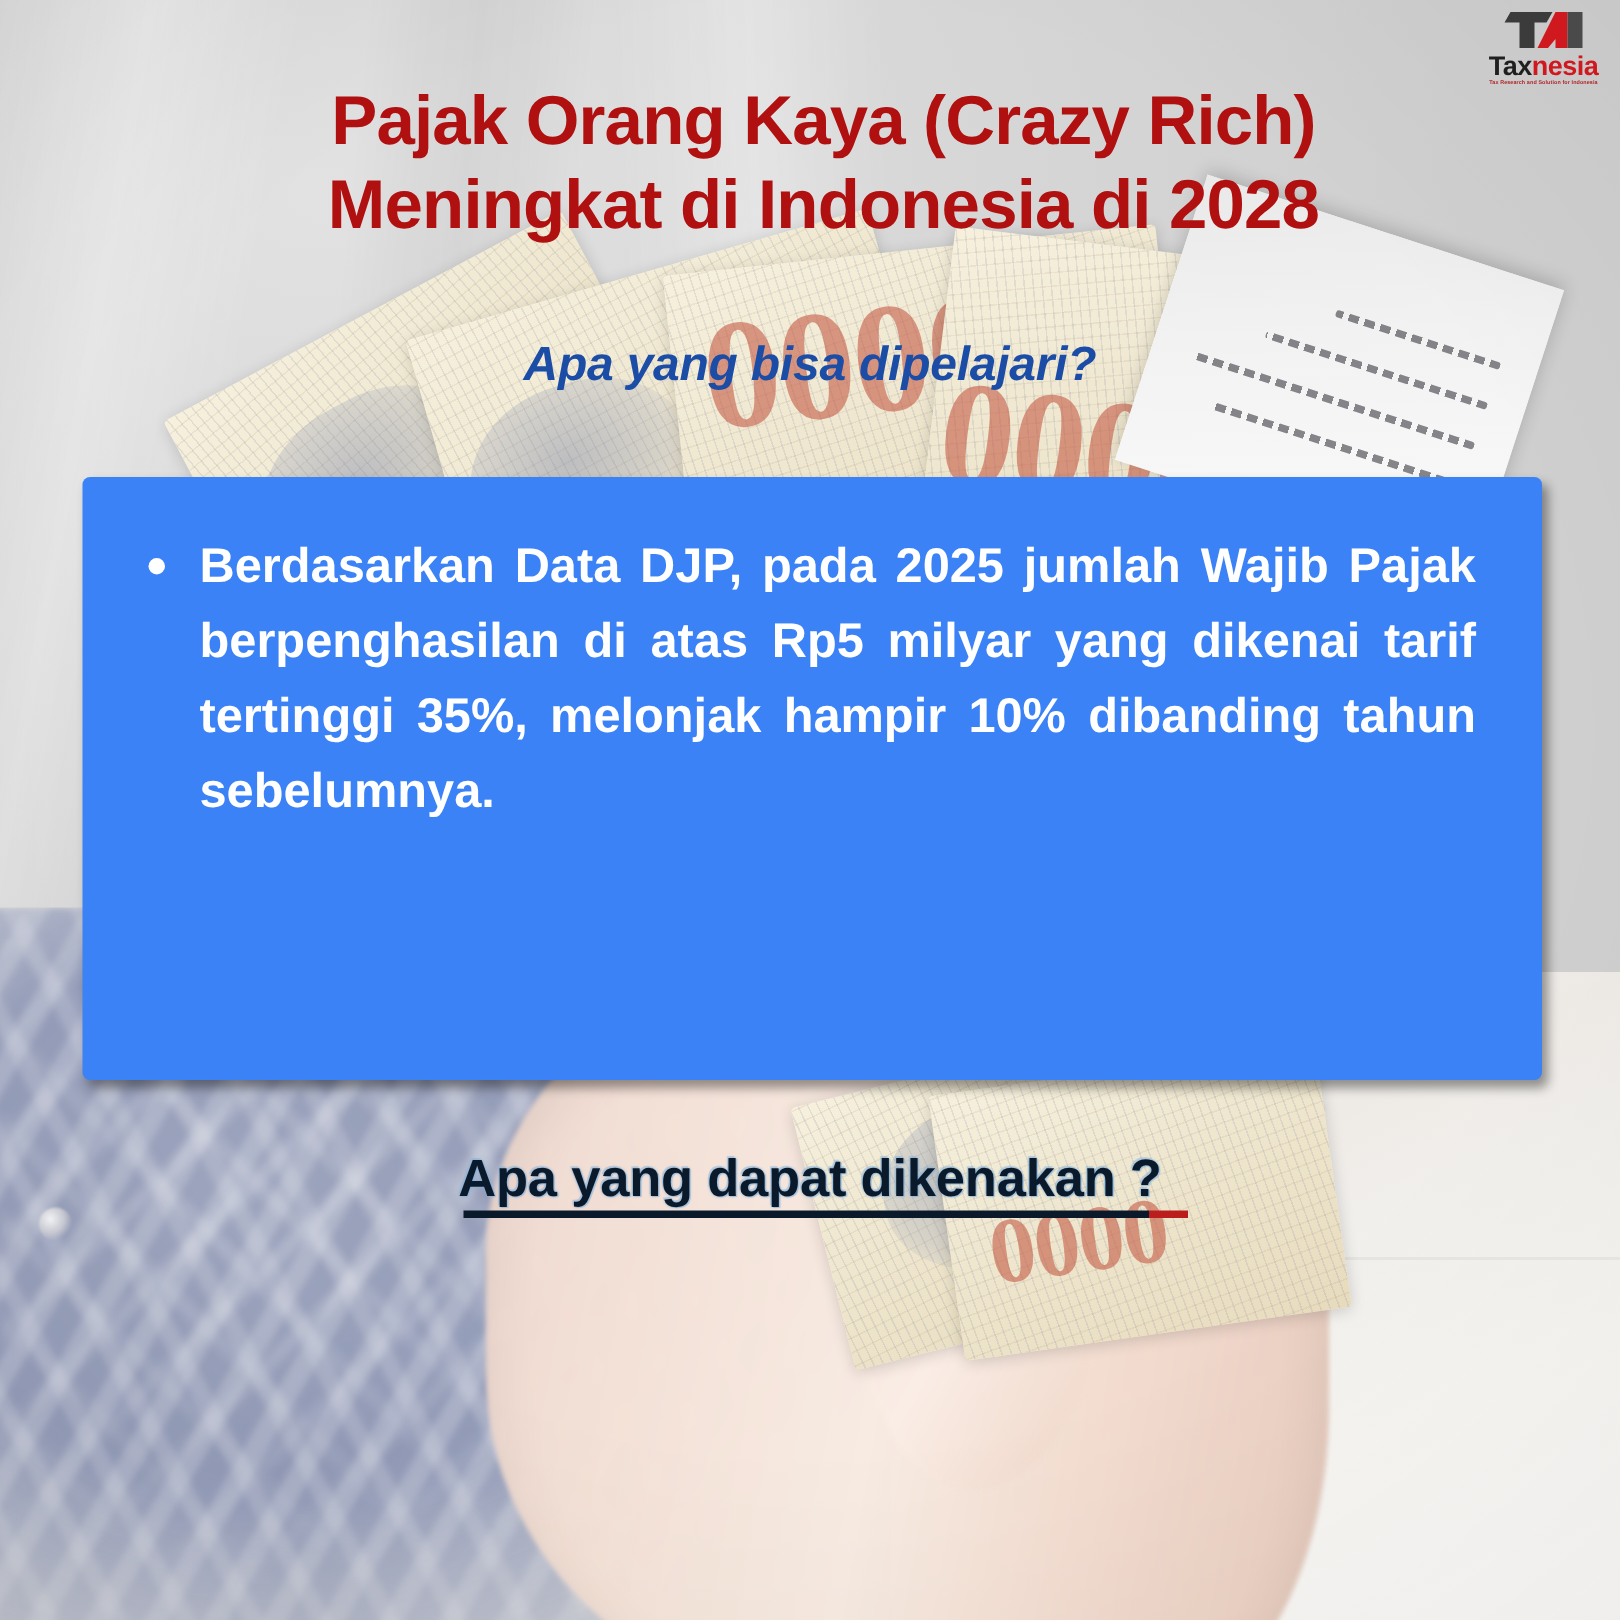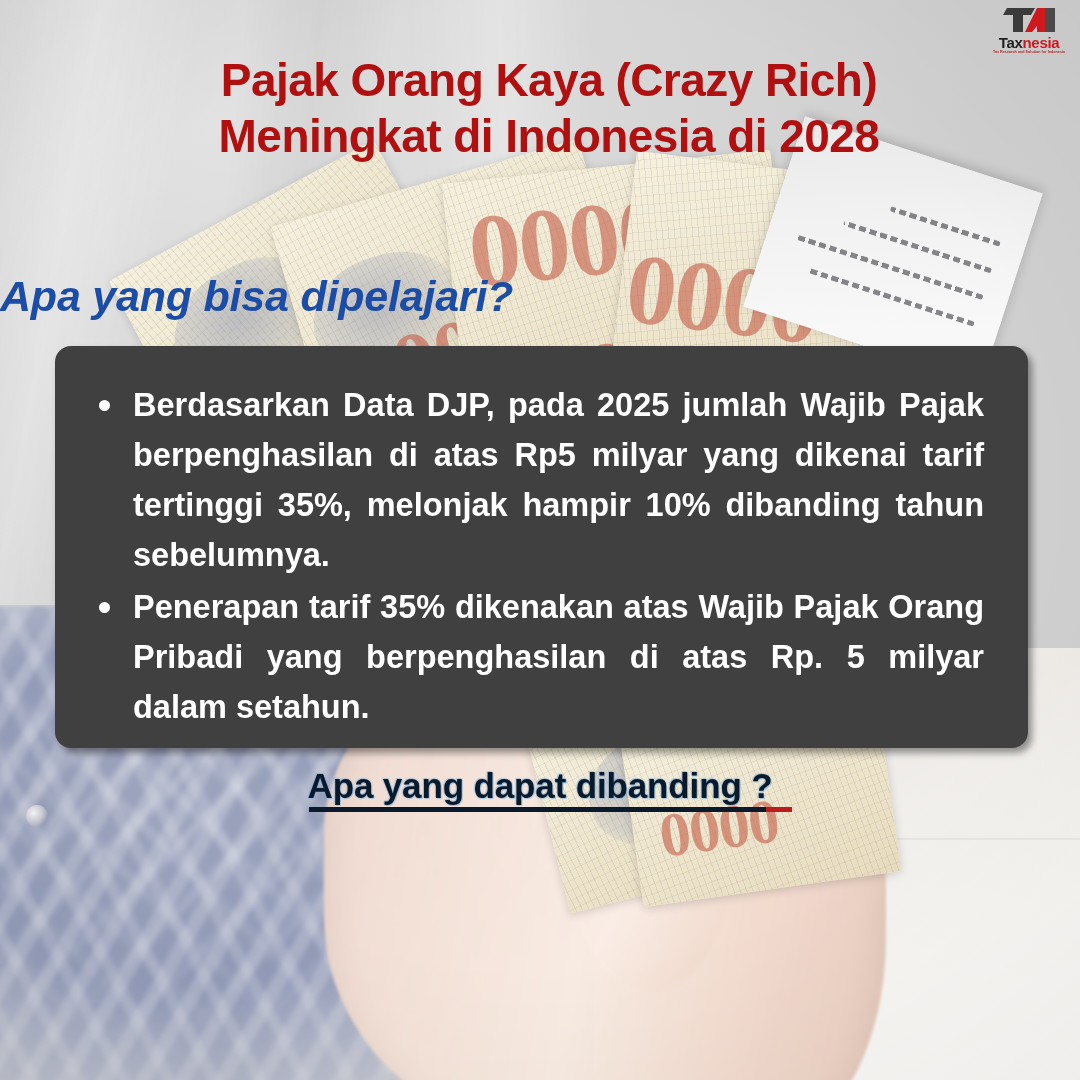--- a/index.html
+++ b/index.html
@@ -168,21 +168,21 @@
   .logo {
     position: absolute; right: 8px; top: 4px;
     width: 86px; height: 58px;
     text-align: center;
     line-height: 1;
   }
   .logo-mark {
     position: relative; width: 56px; height: 28px; margin: 2px auto 1px;
   }
   .logo-wordmark {
-    font-size: 15px; font-weight: 800; letter-spacing: -.02em;
+    font-size: 18px; font-weight: 800; letter-spacing: -.02em;
     white-space: nowrap;
   }
   .logo-tax  { color: #1f1f1f; }
   .logo-nesia{ color: #d0191f; }
   .logo-tagline {
     margin-top: 1px;
     font-size: 3.6px; font-weight: 700; color: #b2262a;
     letter-spacing: .02em; white-space: nowrap;
   }
 
@@ -194,39 +194,37 @@
     font-size: 46px;
     line-height: 1.22;
     letter-spacing: -0.012em;
     padding-left: 18px;
   }
   .headline .line { display: block; white-space: nowrap; }
   .headline .u { text-decoration-thickness: 4px; text-underline-offset: 6px; }
 
   .subhead {
     position: absolute; left: 0; right: 0; top: 224px;
-    text-align: left;
+    text-align: center;
     color: #1B4CA6;
     font-weight: 800;
     font-style: italic;
-    font-size: 43px;
+    font-size: 32px;
     letter-spacing: -.005em;
     white-space: nowrap;
-    margin-top: 48px;
   }
 
   .redbox {
     position: absolute;
     left: 55px; top: 318px; width: 973px; height: 402px;
-    background: #404040;
-    border-radius: 16px;
+    background: #3b82f6;
+    border-radius: 5px;
     box-shadow: 4px 5px 7px rgba(0,0,0,.40);
     box-sizing: border-box;
     padding: 34px 44px 22px 36px;
-    margin-top: 28px;
   }
   .bullets { margin: 0; padding: 0; list-style: none; }
   .bullets li {
     position: relative;
     color: #ffffff;
     font-weight: 700;
     font-size: 32.5px;
     line-height: 1.54;
     text-align: justify;
     text-justify: inter-word;
@@ -346,29 +344,25 @@
     </div>
 
     <div class="subhead">Apa yang bisa dipelajari?</div>
 
     <div class="redbox">
       <ul class="bullets">
         <li>
           <span class="dot"></span>
           <span>Berdasarkan Data DJP, pada 2025 jumlah Wajib Pajak berpenghasilan di atas Rp5 milyar yang dikenai tarif tertinggi 35%, melonjak hampir 10% dibanding tahun sebelumnya.</span>
         </li>
-        <li>
-          <span class="dot"></span>
-          <span>Penerapan tarif 35% dikenakan atas Wajib Pajak Orang Pribadi yang berpenghasilan di atas Rp. 5 milyar dalam setahun.</span>
-        </li>
       </ul>
     </div>
 
     <div class="footnote">
-      <span class="footnote-inner">Apa yang dapat dibanding ?</span>
+      <span class="footnote-inner">Apa yang dapat dikenakan ?</span>
       <span style="position: absolute; display: inline-block; left: 0px; right: 0px; top: 0px; height: 0px;">
         <span class="footnote-rule" style="inset: 41px auto auto 308.5px; width: 457px;"></span>
         <span class="footnote-rule-red" style="inset: 41px auto auto 765.5px;"></span>
       </span>
     </div>
 
   </div>
 </div>
 
 </body></html>

